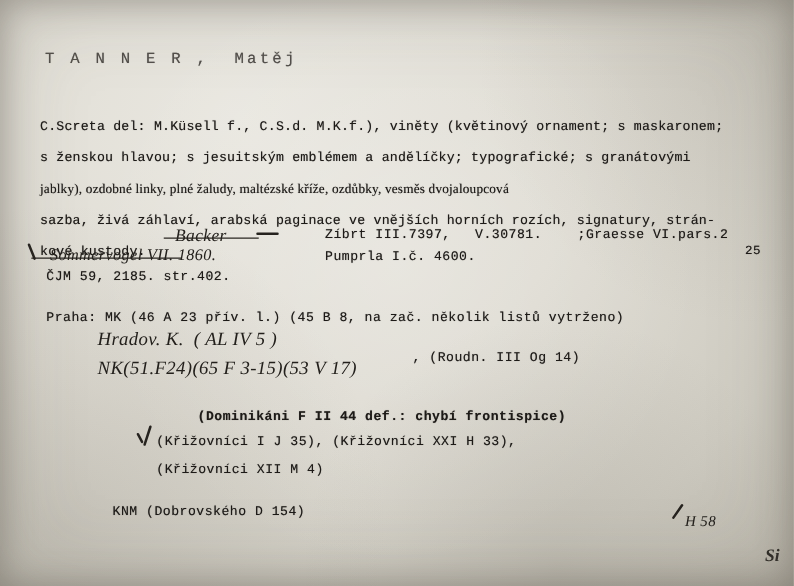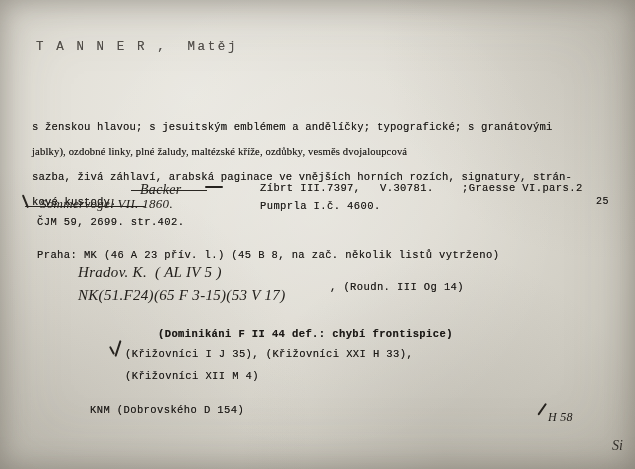--- a/index.html
+++ b/index.html
@@ -123,34 +123,35 @@
     font-size: 14px;
   }
 </style>
 </head>
 <body>
 
 <div class="page">
 
   <div class="typed" id="header-name">T A N N E R ,  Matěj</div>
 
+  <div class="typed body-line" style="top:96px;">C.Screta del: M.Küsell f., C.S.d. M.K.f.), viněty (květinový ornament; s maskaronem;</div>
   <div class="typed body-line" style="top:121px;">s ženskou hlavou; s jesuitským emblémem a andělíčky; typografické; s granátovými</div>
   <div class="typed body-line" style="top:146px;font-family:Liberation Serif, serif;">jablky), ozdobné linky, plné žaludy, maltézské kříže, ozdůbky, vesměs dvojaloupcová</div>
   <div class="typed body-line" style="top:171px;">sazba, živá záhlaví, arabská paginace ve vnějších horních rozích, signatury, strán-</div>
   <div class="typed body-line" style="top:196px;">kové kustody.</div>
 
   <div class="hand" style="top:182px; left:140px; font-size:14px;">Backer</div>
   <div class="strike" style="top:190px; left:131px; width:76px;"></div>
   <div class="pen-line" style="top:186px; left:205px; width:18px;"></div>
 
   <div class="hand" style="top:196px; left:40px; font-size:13px;">Sommervogel VII. 1860.</div>
   <div class="pen-line" style="top:194px; left:23px; width:14px; transform:rotate(68deg);"></div>
   <div class="pen-line" style="top:206px; left:25px; width:120px; height:1.2px;"></div>
 
-  <div class="typed" style="top:216px; left:37px;">ČJM 59, 2699. str.402.</div>
+  <div class="typed" style="top:216px; left:37px;">ČJM 59, 2185. str.402.</div>
 
   <div class="typed" style="top:182px; left:260px;text-align:right;">Zíbrt III.7397,</div>
   <div class="typed" style="top:182px; left:380px;">V.30781.</div>
   <div class="typed" style="top:182px; left:462px;">;Graesse VI.pars.2</div>
   <div class="typed" style="top:200px; left:260px;">Pumprla I.č. 4600.</div>
   <div class="typed" style="top:196px; left:596px; font-size:10px;">25</div>
 
   <div class="typed" style="top:249px; left:37px;">Praha: MK (46 A 23 přív. l.) (45 B 8, na zač. několik listů vytrženo)</div>
 
   <div class="hand" style="top:264px; left:78px; font-size:15px;">Hradov. K.  ( AL IV 5 )</div>
@@ -162,16 +163,16 @@
   <div class="check" style="top:340px; left:108px;"></div>
   <div class="typed" style="top:348px; left:125px;">(Křižovníci I J 35), (Křižovníci XXI H 33),</div>
   <div class="typed" style="top:370px; left:125px;">(Křižovníci XII M 4)</div>
 
   <div class="typed" style="top:404px; left:90px;">KNM (Dobrovského D 154)</div>
 
   <div class="hand small" style="top:410px; left:548px; font-size:12px;">H 58</div>
   <div class="pen-line" style="top:414px; left:538px; width:14px; transform:rotate(-55deg);"></div>
 
 
-  <div class="corner-mark" style="top:438px; left:612px;">Si</div>
+  <div class="corner-mark" style="top:438px; left:612px;font-weight:bold;">Si</div>
 
   <div class="edge-shadow"></div>
 </div>
 
 </body></html>

